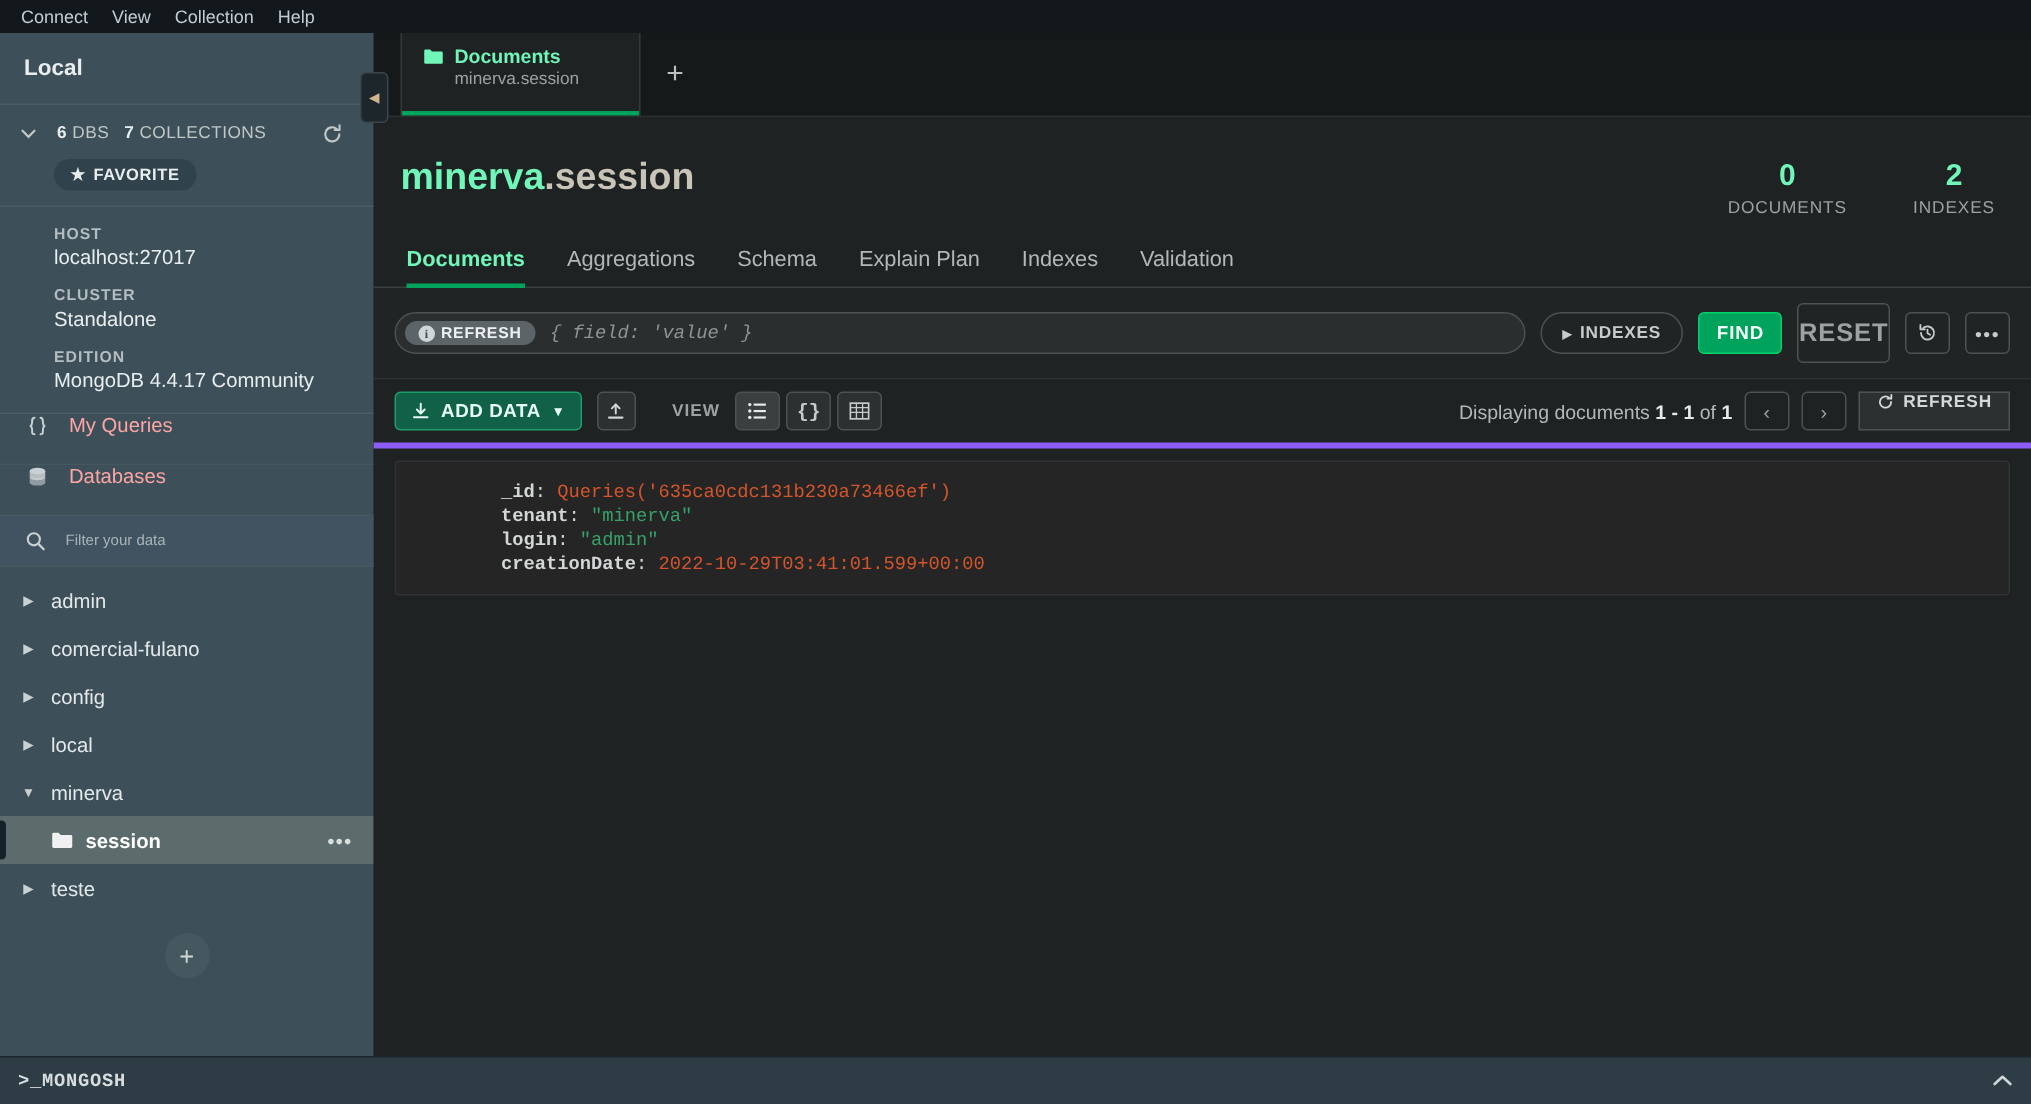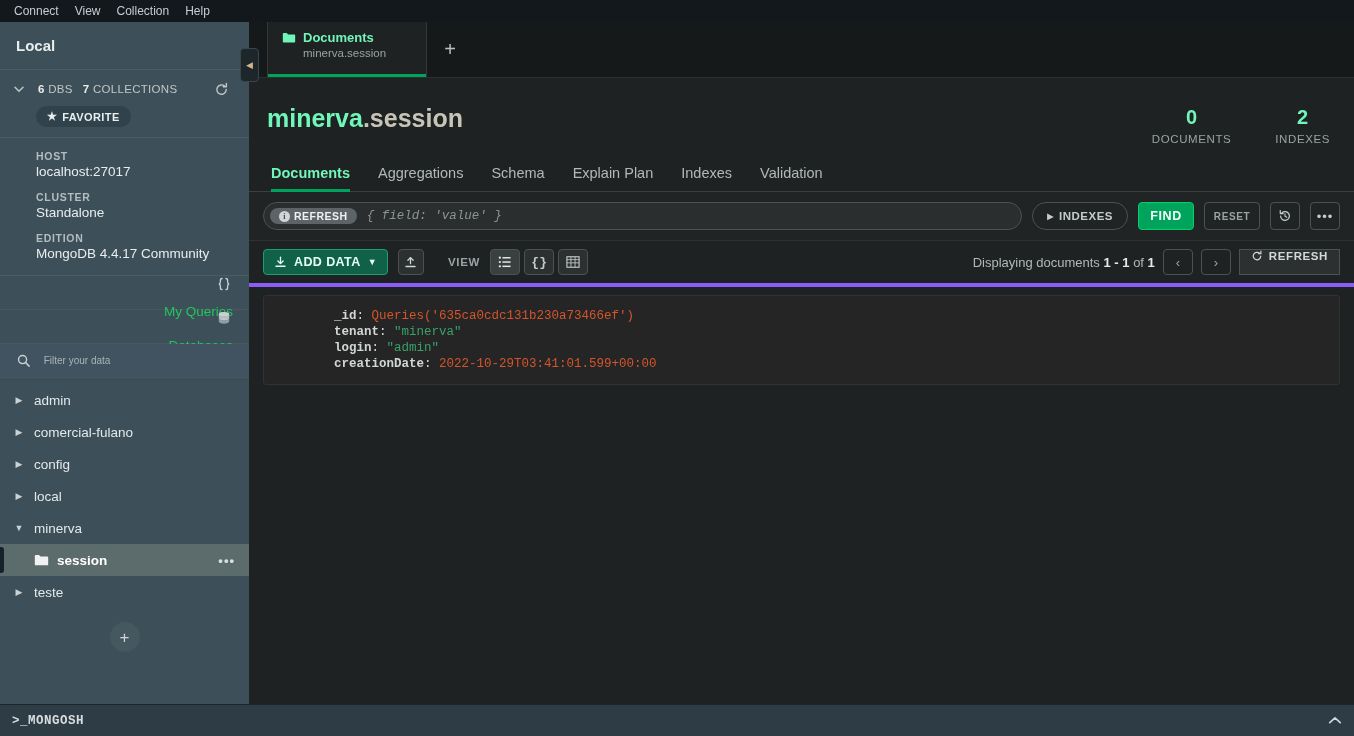--- a/index.html
+++ b/index.html
@@ -58,24 +58,23 @@
   .sb-info { border-top: 1px solid #4a5c66; padding: 12px 16px 14px 36px; }
   .sb-info .lbl {
     font-size: 10.5px; font-weight: bold; color: #b4bdc0;
     letter-spacing: .7px; margin-bottom: 2px;
   }
   .sb-info .val { font-size: 13.5px; color: #e8edee; margin-bottom: 12px; }
   .sb-info .val:last-child { margin-bottom: 0; }
 
   .sb-nav { border-top: 1px solid #4a5c66; }
   .sb-navitem {
-    height: 34px; display: flex; align-items: flex-end; gap: 12px;
-    padding: 0 16px; font-size: 13.5px; color: #22c55e; cursor: pointer;
+    height: 34px; display: flex; align-items: flex-start; gap: 12px;
+    padding: 0 16px; font-size: 13.5px; color: #fca5a5; cursor: pointer;
     border-bottom: 1px solid #46575f;
-    flex-direction: column;
   }
   .sb-navicon { width: 18px; display: flex; align-items: center; justify-content: center; color: #c9d1d3; }
 
   .sb-filter {
     height: 34px; display: flex; align-items: center; gap: 12px;
     padding: 0 16px; border-bottom: 1px solid #46575f; background: #415360;
   }
   .sb-filter input {
     background: transparent; border: 0; outline: none; color: #e8edee;
     font-size: 10px; font-family: "Liberation Sans", sans-serif; width: 100%;
@@ -190,22 +189,22 @@
     color: #c6cccd; font-size: 11.5px; font-weight: bold; letter-spacing: .5px;
     padding: 0 14px; cursor: pointer; display: flex; align-items: center; gap: 5px;
     font-family: "Liberation Sans", sans-serif;
   }
   .btn-find {
     height: 28px; min-width: 56px; background: #00a35c; border: 1px solid #00d26a;
     border-radius: 4px; color: #f4fff9; font-size: 12.5px; font-weight: bold;
     letter-spacing: .6px; cursor: pointer; font-family: "Liberation Sans", sans-serif;
   }
   .btn-reset {
-    height: 28px; min-width: 56px; background: transparent; border: 1px solid #4c5152;
-    border-radius: 4px; color: #9aa2a4; font-size: 10px; font-weight: bold;
+    height: 40px; min-width: 56px; background: transparent; border: 1px solid #4c5152;
+    border-radius: 4px; color: #9aa2a4; font-size: 17px; font-weight: bold;
     letter-spacing: .6px; cursor: pointer; font-family: "Liberation Sans", sans-serif;
   }
   .icon-btn {
     height: 28px; width: 30px; background: transparent; border: 1px solid #4c5152;
     border-radius: 4px; color: #c6cccd; cursor: pointer;
     display: flex; align-items: center; justify-content: center; font-size: 13px;
   }
 
   
   .toolbar {

